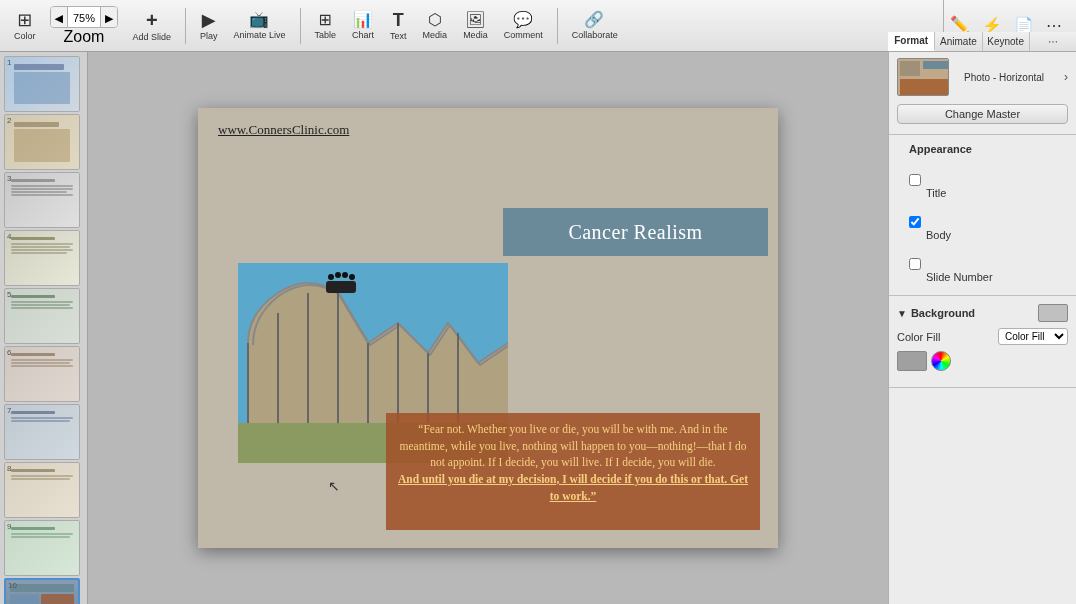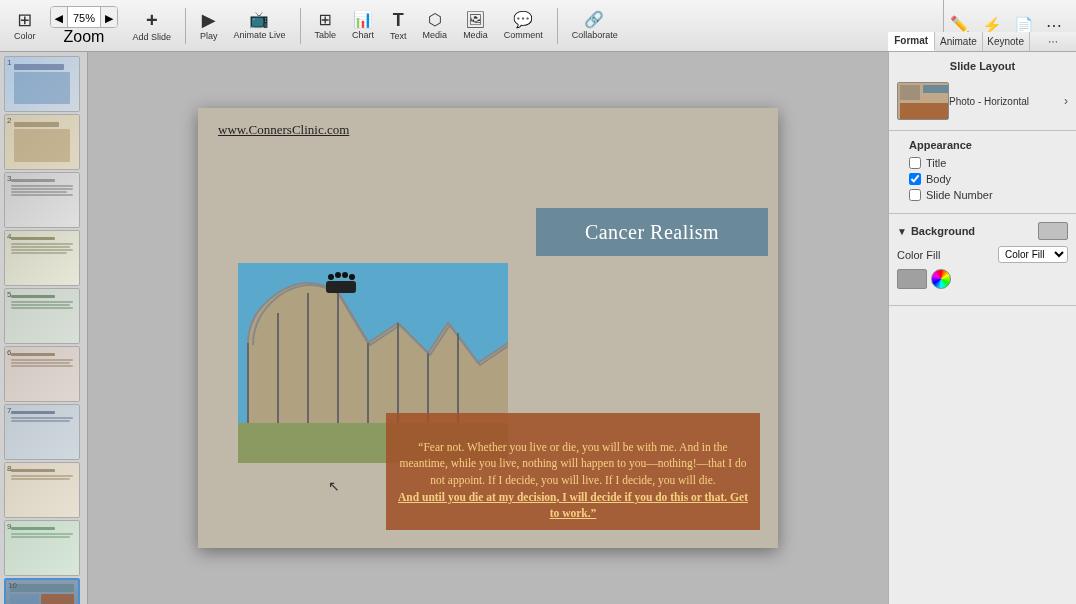--- a/index.html
+++ b/index.html
@@ -164,21 +164,21 @@
       font-size: 13px;
       color: #222;
       text-decoration: underline;
       font-family: Georgia, serif;
     }
 
     .slide-title-box {
       position: absolute;
       top: 100px;
       right: 10px;
-      width: 232px;
+      width: 265px;
       height: 48px;
       background: #6a8a9a;
       display: flex;
       align-items: center;
       justify-content: center;
     }
     .slide-title-text {
       color: white;
       font-size: 20px;
       font-family: Georgia, serif;
@@ -206,21 +206,21 @@
     
     .slide-quote {
       position: absolute;
       top: 305px;
       left: 188px;
       right: 18px;
       bottom: 18px;
       background: rgba(160, 82, 40, 0.88);
       padding: 8px 10px;
       display: flex;
-      align-items: flex-end;
+      align-items: flex-start;
     }
     .slide-quote-text {
       color: #f5d080;
       font-size: 11.5px;
       font-family: Georgia, serif;
       line-height: 1.45;
       text-align: center;
     }
     .slide-quote-text u { font-weight: bold; }
 
@@ -266,21 +266,21 @@
       font-weight: bold;
       padding: 8px 8px 4px 8px;
       text-align: center;
     }
 
     
     .layout-thumb-area {
       display: flex;
       align-items: center;
       padding: 6px 8px;
-      gap: 0;
+      gap: 15px;
     }
     .layout-thumb {
       width: 52px;
       height: 38px;
       background: #a0907a;
       border: 1px solid #888;
       border-radius: 2px;
       overflow: hidden;
       flex-shrink: 0;
     }
@@ -334,20 +334,21 @@
       gap: 5px;
       margin-bottom: 4px;
     }
     .checkbox-row input[type=checkbox] {
       width: 12px;
       height: 12px;
     }
     .checkbox-label {
       font-size: 11px;
       color: #333;
+      margin-top: 26px;
     }
 
     .background-section {
       padding: 4px 8px;
     }
     .bg-header {
       display: flex;
       align-items: center;
       gap: 4px;
       margin-bottom: 6px;
@@ -714,39 +715,39 @@
           </p>
         </div>
 
         <div class="cursor-indicator">↖</div>
 
       </div>
     </div>
 
     <div class="right-panel">
 
-      <div class="rp-section-label">Slide Layout</div>
 
       <div class="layout-thumb-area">
         <div class="layout-thumb">
           <div class="layout-thumb-inner">
             <svg width="52" height="38" viewBox="0 0 52 38">
               <rect width="52" height="38" fill="#c0a888"></rect>
               <rect x="2" y="2" width="20" height="15" fill="#a0907a"></rect>
               <rect x="25" y="2" width="25" height="8" fill="#6a8a9a"></rect>
               <rect x="2" y="20" width="48" height="16" fill="#a05828" opacity="0.8"></rect>
             </svg>
           </div>
         </div>
         <div style="flex:1;">
           <div class="layout-name">Photo - Horizontal</div>
         </div>
         <span class="layout-arrow">›</span>
       </div>
 
+      <button class="change-master-btn">Change Master</button>
 
       <div class="rp-divider"></div>
 
       <div class="appearance-section">
         <div class="appearance-title">Appearance</div>
         <div class="checkbox-row">
           <input type="checkbox" id="cb-title" style="">
           <label class="checkbox-label" for="cb-title">Title</label>
         </div>
         <div class="checkbox-row">

